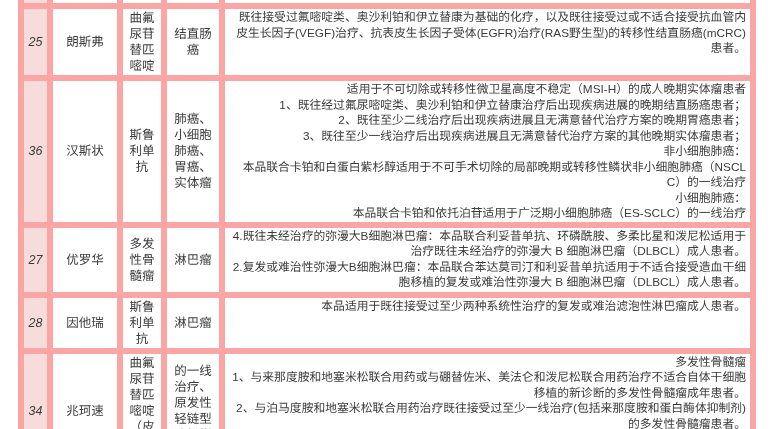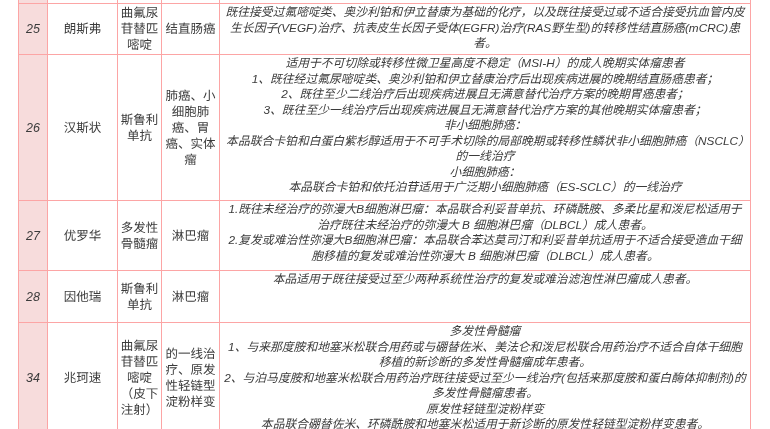--- a/index.html
+++ b/index.html
@@ -12,48 +12,47 @@
     color:#3b3b3b;
   }
   table.med{
     position:absolute;
     left:18px;top:-10px;
     width:732px;
     border-collapse:collapse;
     table-layout:fixed;
   }
   table.med td{
-    border:1px solid #fca5a5;
+    border:6px solid #fca5a5;
     overflow:hidden;
     word-break:break-all;
   }
   td.c-no{
     background:#f7dcdc;
     text-align:center;
     vertical-align:middle;
     font-size:12.5px;
     font-style:italic;
   }
   td.c-brand, td.c-generic, td.c-ind{
     text-align:center;
     vertical-align:middle;
     font-size:12.5px;
     line-height:16px;
     padding:1px 2px;
     background:#ffffff;
   }
   td.c-desc{
     vertical-align:top;
-    text-align:center;
+    text-align:right;
     font-size:11.8px;
     line-height:15.5px;
     padding:1px 4px 0 4px;
     white-space:pre-line;
     background:#ffffff;
-    font-style:italic;
   }
   tr.r-prev{height:13px;}
   tr.r25{height:48px;}
   tr.r26{height:146px;}
   tr.r27{height:70px;}
   tr.r28{height:52px;}
   tr.r29{height:111px;}
   tr.r-next{height:30px;}
 </style>
 </head>
@@ -80,40 +79,40 @@
 
     <tr class="r25">
       <td class="c-no">25</td>
       <td class="c-brand">朗斯弗</td>
       <td class="c-generic">曲氟尿苷替匹嘧啶</td>
       <td class="c-ind">结直肠癌</td>
       <td class="c-desc">既往接受过氟嘧啶类、奥沙利铂和伊立替康为基础的化疗，以及既往接受过或不适合接受抗血管内皮生长因子(VEGF)治疗、抗表皮生长因子受体(EGFR)治疗(RAS野生型)的转移性结直肠癌(mCRC)患者。</td>
     </tr>
 
     <tr class="r26">
-      <td class="c-no">26</td>
+      <td class="c-no">36</td>
       <td class="c-brand">汉斯状</td>
       <td class="c-generic">斯鲁利单抗</td>
       <td class="c-ind">肺癌、小细胞肺癌、胃癌、实体瘤</td>
       <td class="c-desc">适用于不可切除或转移性微卫星高度不稳定（MSI-H）的成人晚期实体瘤患者
 1、既往经过氟尿嘧啶类、奥沙利铂和伊立替康治疗后出现疾病进展的晚期结直肠癌患者；
 2、既往至少二线治疗后出现疾病进展且无满意替代治疗方案的晚期胃癌患者；
 3、既往至少一线治疗后出现疾病进展且无满意替代治疗方案的其他晚期实体瘤患者；
 非小细胞肺癌：
 本品联合卡铂和白蛋白紫杉醇适用于不可手术切除的局部晚期或转移性鳞状非小细胞肺癌（NSCLC）的一线治疗
 小细胞肺癌：
 本品联合卡铂和依托泊苷适用于广泛期小细胞肺癌（ES-SCLC）的一线治疗</td>
     </tr>
 
     <tr class="r27">
       <td class="c-no">27</td>
       <td class="c-brand">优罗华</td>
       <td class="c-generic">多发性骨髓瘤</td>
       <td class="c-ind">淋巴瘤</td>
-      <td class="c-desc">1.既往未经治疗的弥漫大B细胞淋巴瘤：本品联合利妥昔单抗、环磷酰胺、多柔比星和泼尼松适用于治疗既往未经治疗的弥漫大 B 细胞淋巴瘤（DLBCL）成人患者。
+      <td class="c-desc">4.既往未经治疗的弥漫大B细胞淋巴瘤：本品联合利妥昔单抗、环磷酰胺、多柔比星和泼尼松适用于治疗既往未经治疗的弥漫大 B 细胞淋巴瘤（DLBCL）成人患者。
 2.复发或难治性弥漫大B细胞淋巴瘤：本品联合苯达莫司汀和利妥昔单抗适用于不适合接受造血干细胞移植的复发或难治性弥漫大 B 细胞淋巴瘤（DLBCL）成人患者。</td>
     </tr>
 
     <tr class="r28">
       <td class="c-no">28</td>
       <td class="c-brand">因他瑞</td>
       <td class="c-generic">斯鲁利单抗</td>
       <td class="c-ind">淋巴瘤</td>
       <td class="c-desc">本品适用于既往接受过至少两种系统性治疗的复发或难治滤泡性淋巴瘤成人患者。</td>
     </tr>

